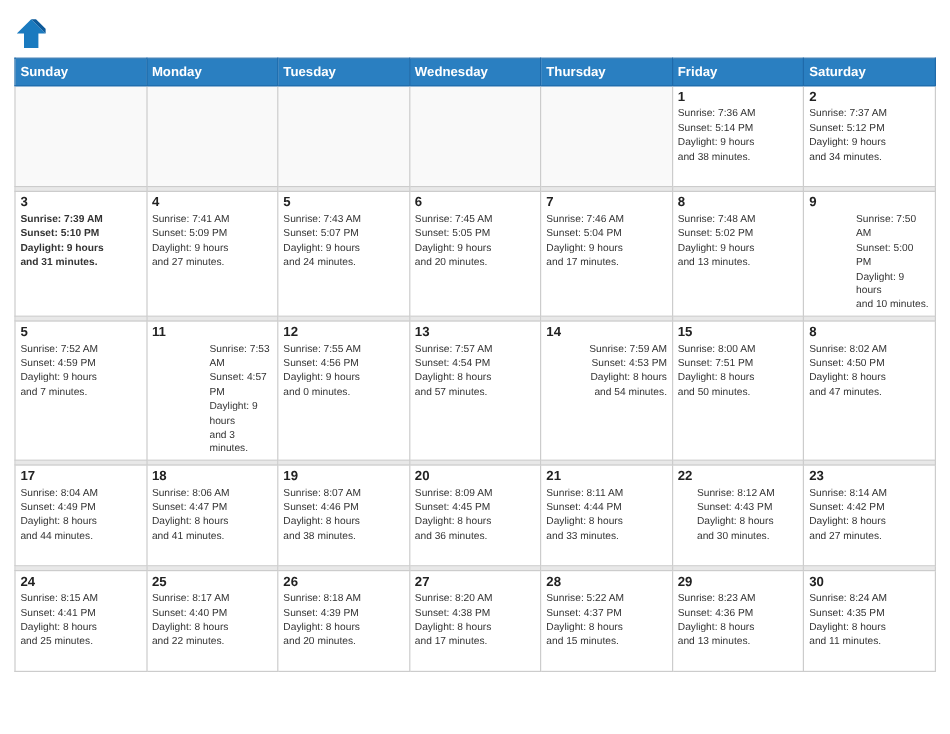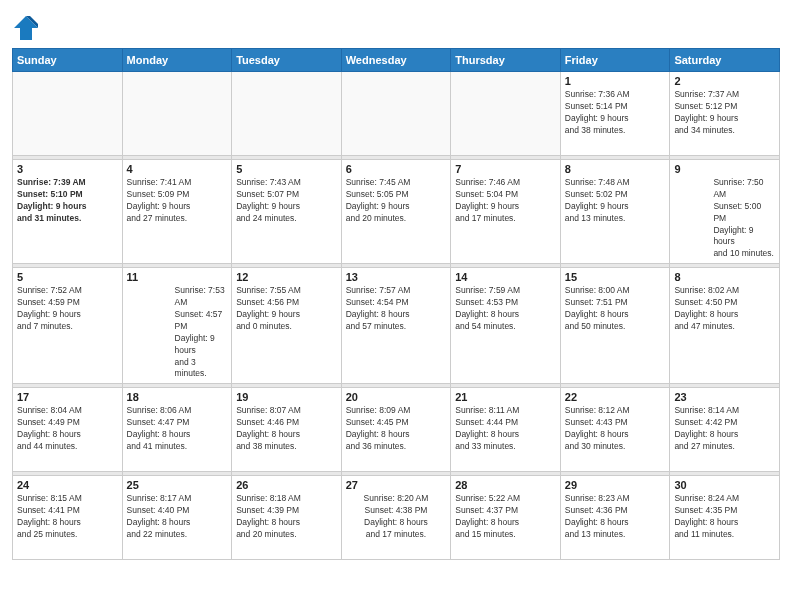--- a/index.html
+++ b/index.html
@@ -259,21 +259,21 @@
           </td>
           <td>
             <span class="day-number">13</span>
             <div class="day-info" style="white-space: pre-line;">Sunrise: 7:57 AM
 Sunset: 4:54 PM
 Daylight: 8 hours
 and 57 minutes.</div>
           </td>
           <td>
             <span class="day-number">14</span>
-            <div class="day-info" style="white-space: pre-line;">Sunrise: 7:59 AM
+            <div class="day-info" style="white-space: pre-line; text-align: right;">Sunrise: 7:59 AM
 Sunset: 4:53 PM
 Daylight: 8 hours
 and 54 minutes.</div>
           </td>
           <td>
             <span class="day-number">15</span>
             <div class="day-info" style="white-space: pre-line;">Sunrise: 8:00 AM
 Sunset: 7:51 PM
 Daylight: 8 hours
 and 50 minutes.</div>
@@ -326,21 +326,21 @@
           </td>
           <td>
             <span class="day-number">21</span>
             <div class="day-info" style="white-space: pre-line;">Sunrise: 8:11 AM
 Sunset: 4:44 PM
 Daylight: 8 hours
 and 33 minutes.</div>
           </td>
           <td>
             <span class="day-number">22</span>
-            <div class="day-info" style="white-space: pre-line;">Sunrise: 8:12 AM
+            <div class="day-info" style="white-space: pre-line; margin-left: 16px;">Sunrise: 8:12 AM
 Sunset: 4:43 PM
 Daylight: 8 hours
 and 30 minutes.</div>
           </td>
           <td>
             <span class="day-number">23</span>
             <div class="day-info" style="white-space: pre-line;">Sunrise: 8:14 AM
 Sunset: 4:42 PM
 Daylight: 8 hours
 and 27 minutes.</div>
@@ -372,21 +372,21 @@
           </td>
           <td>
             <span class="day-number">26</span>
             <div class="day-info" style="white-space: pre-line;">Sunrise: 8:18 AM
 Sunset: 4:39 PM
 Daylight: 8 hours
 and 20 minutes.</div>
           </td>
           <td>
             <span class="day-number">27</span>
-            <div class="day-info" style="white-space: pre-line; text-align: center;">Sunrise: 8:20 AM
+            <div class="day-info" style="white-space: pre-line;">Sunrise: 8:20 AM
 Sunset: 4:38 PM
 Daylight: 8 hours
 and 17 minutes.</div>
           </td>
           <td>
             <span class="day-number">28</span>
             <div class="day-info" style="white-space: pre-line;">Sunrise: 5:22 AM
 Sunset: 4:37 PM
 Daylight: 8 hours
 and 15 minutes.</div>

